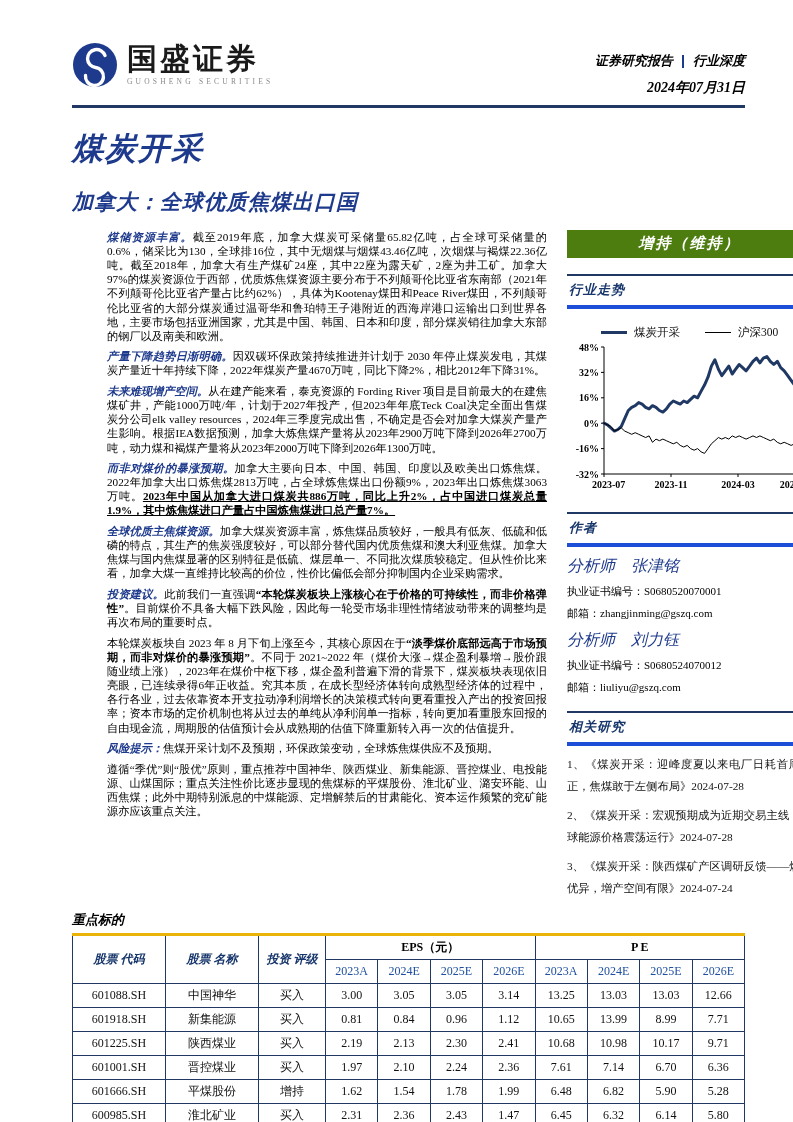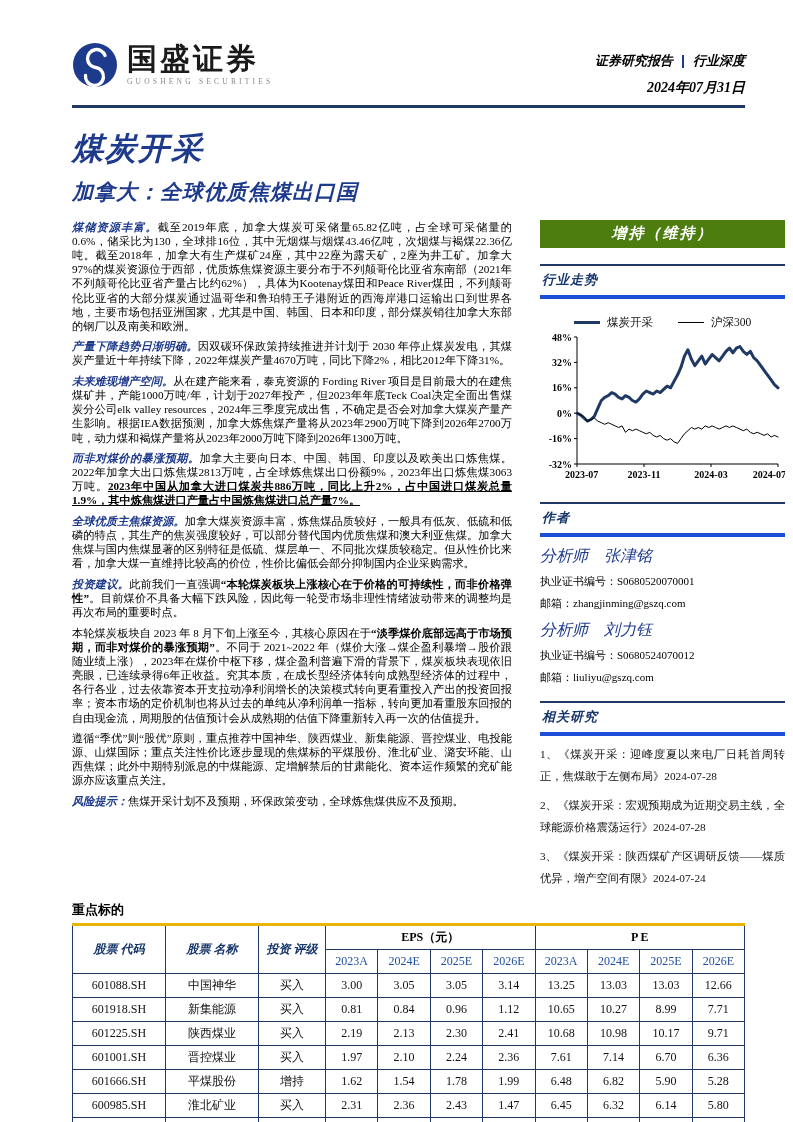--- a/index.html
+++ b/index.html
@@ -15,23 +15,23 @@
   .logo { width:46px; height:46px; flex:0 0 auto; }
   .brand-cn { font-size:30px; font-weight:bold; letter-spacing:3px; color:#1a1a1a; line-height:1; }
   .brand-en { font-size:7.5px; color:#8a8a8a; letter-spacing:3.2px; margin-top:3px; }
   .hdr-right { text-align:right; color:#000000; font-style:italic; padding-top:10px; }
   .hdr-type { font-size:13px; font-weight:bold; display:flex; align-items:center; justify-content:flex-end; gap:9px; }
   .hdr-div { display:inline-block; width:2px; height:13px; background:#1e3a8c; }
   .hdr-date { font-size:14px; margin-top:9px; font-weight:bold; }
   .rule { height:3px; background:#1f3864; margin-top:8px; }
   
   h1.title { margin:20px 0 0 0; font-size:31px; font-weight:bold; font-style:italic; color:#1e3a8c; letter-spacing:2px; }
-  h2.subtitle { margin:8px 0 14px 0; font-size:21px; font-weight:bold; font-style:italic; color:#1e3a8c; letter-spacing:1px; }
-  
-  .cols { display:flex; gap:28px; }
+  h2.subtitle { margin:18px 0 14px 0; font-size:21px; font-weight:bold; font-style:italic; color:#1e3a8c; letter-spacing:1px; }
+  
+  .cols { display:flex; gap:20px;margin-left:35px; }
   .leftcol { width:440px; flex:0 0 auto; font-size:11.2px; line-height:1.26; text-align:justify; color:#000; }
   .leftcol p { margin:0 0 6.5px 0; }
   .s-lead { color:#1e3a8c; font-weight:bold; font-style:italic; }
   .s-n {}
   .s-b { font-weight:bold; }
   .s-bu { font-weight:bold; text-decoration:underline; }
   .rightcol { width:245px; flex:0 0 auto; font-size:11px; }
   .badge { background:#4d7c0f; color:#fff; text-align:center; font-weight:bold; font-style:italic;
            font-size:15px; letter-spacing:2px; padding:4px 0 5px; }
   .sec-title { border-top:2px solid #1f3864; border-bottom:4px solid #1d4ed8; color:#17366b;
@@ -42,21 +42,21 @@
   .legend .lg2 { margin-left:18px; }
   .sw { display:inline-block; width:26px; background:#1f3864; }
   .sw-coal { height:3px; } .sw-hs { height:1px; background:#000; }
   .chart-wrap { margin-top:2px; }
   
   .an-role { color:#1e3a8c; font-weight:normal; font-style:italic; font-size:16px; margin-top:9px; }
   .an-det { font-size:11px; color:#000; margin-top:7px; }
   
   .rel-item { font-size:11.3px; line-height:1.95; margin-top:7px; text-align:justify; }
   
-  .tbl-title { font-size:13px; font-weight:bold; color:#000; margin:12px 0 4px 0; }
+  .tbl-title { font-size:13px; font-weight:bold; font-style:italic; color:#000; margin:12px 0 4px 0; }
   table.stk { width:100%; border-collapse:collapse; table-layout:fixed; }
   table.stk th, table.stk td { border:1px solid #1f3864; text-align:center; padding:2px 2px; font-size:12px; height:19px; }
   table.stk thead tr:first-child th { border-top:3px solid #eab308; }
   th.grp { font-size:13px; font-weight:bold; color:#000; }
   th.stub { font-size:12.5px; font-weight:bold; font-style:italic; color:#17366b; }
   th.yr { color:#1e4fa0; font-weight:normal; font-size:12px; }
   td.code { text-align:left; padding-left:7px; }
 </style>
 </head>
 <body>
@@ -90,22 +90,22 @@
 
   <div class="cols">
     <div class="leftcol">
         <p><span class="s-lead">煤储资源丰富。</span><span class="s-n">截至2019年底，加拿大煤炭可采储量65.82亿吨，占全球可采储量的0.6%，储采比为130，全球排16位，其中无烟煤与烟煤43.46亿吨，次烟煤与褐煤22.36亿吨。截至2018年，加拿大有生产煤矿24座，其中22座为露天矿，2座为井工矿。加拿大97%的煤炭资源位于西部，优质炼焦煤资源主要分布于不列颠哥伦比亚省东南部（2021年不列颠哥伦比亚省产量占比约62%），具体为Kootenay煤田和Peace River煤田，不列颠哥伦比亚省的大部分煤炭通过温哥华和鲁珀特王子港附近的西海岸港口运输出口到世界各地，主要市场包括亚洲国家，尤其是中国、韩国、日本和印度，部分煤炭销往加拿大东部的钢厂以及南美和欧洲。</span></p>
         <p><span class="s-lead">产量下降趋势日渐明确。</span><span class="s-n">因双碳环保政策持续推进并计划于 2030 年停止煤炭发电，其煤炭产量近十年持续下降，2022年煤炭产量4670万吨，同比下降2%，相比2012年下降31%。</span></p>
         <p><span class="s-lead">未来难现增产空间。</span><span class="s-n">从在建产能来看，泰克资源的 Fording River 项目是目前最大的在建焦煤矿井，产能1000万吨/年，计划于2027年投产，但2023年年底Teck Coal决定全面出售煤炭分公司elk valley resources，2024年三季度完成出售，不确定是否会对加拿大煤炭产量产生影响。根据IEA数据预测，加拿大炼焦煤产量将从2023年2900万吨下降到2026年2700万吨，动力煤和褐煤产量将从2023年2000万吨下降到2026年1300万吨。</span></p>
         <p><span class="s-lead">而非对煤价的暴涨预期。</span><span class="s-n">加拿大主要向日本、中国、韩国、印度以及欧美出口炼焦煤。2022年加拿大出口炼焦煤2813万吨，占全球炼焦煤出口份额9%，2023年出口炼焦煤3063万吨。</span><span class="s-bu">2023年中国从加拿大进口煤炭共886万吨，同比上升2%，占中国进口煤炭总量1.9%，其中炼焦煤进口产量占中国炼焦煤进口总产量7%。</span></p>
         <p><span class="s-lead">全球优质主焦煤资源。</span><span class="s-n">加拿大煤炭资源丰富，炼焦煤品质较好，一般具有低灰、低硫和低磷的特点，其生产的焦炭强度较好，可以部分替代国内优质焦煤和澳大利亚焦煤。加拿大焦煤与国内焦煤显著的区别特征是低硫、煤层单一、不同批次煤质较稳定。但从性价比来看，加拿大煤一直维持比较高的价位，性价比偏低会部分抑制国内企业采购需求。</span></p>
         <p><span class="s-lead">投资建议。</span><span class="s-n">此前我们一直强调</span><span class="s-b">“本轮煤炭板块上涨核心在于价格的可持续性，而非价格弹性”</span><span class="s-n">。目前煤价不具备大幅下跌风险，因此每一轮受市场非理性情绪波动带来的调整均是再次布局的重要时点。</span></p>
         <p><span class="s-n">本轮煤炭板块自 2023 年 8 月下旬上涨至今，其核心原因在于</span><span class="s-b">“淡季煤价底部远高于市场预期，而非对煤价的暴涨预期”</span><span class="s-n">。不同于 2021~2022 年（煤价大涨→煤企盈利暴增→股价跟随业绩上涨），2023年在煤价中枢下移，煤企盈利普遍下滑的背景下，煤炭板块表现依旧亮眼，已连续录得6年正收益。究其本质，在成长型经济体转向成熟型经济体的过程中，各行各业，过去依靠资本开支拉动净利润增长的决策模式转向更看重投入产出的投资回报率；资本市场的定价机制也将从过去的单纯从净利润单一指标，转向更加看重股东回报的自由现金流，周期股的估值预计会从成熟期的估值下降重新转入再一次的估值提升。</span></p>
+        <p><span class="s-lead">风险提示：</span><span class="s-n">焦煤开采计划不及预期，环保政策变动，全球炼焦煤供应不及预期。</span></p>
         <p><span class="s-n">遵循“季优”则“股优”原则，重点推荐中国神华、陕西煤业、新集能源、晋控煤业、电投能源、山煤国际；重点关注性价比逐步显现的焦煤标的平煤股份、淮北矿业、潞安环能、山西焦煤；此外中期特别派息的中煤能源、定增解禁后的甘肃能化、资本运作频繁的兖矿能源亦应该重点关注。</span></p>
-        <p><span class="s-lead">风险提示：</span><span class="s-n">焦煤开采计划不及预期，环保政策变动，全球炼焦煤供应不及预期。</span></p>
       </div>
 
     <aside class="rightcol">
       <div class="badge">增持（维持）</div>
 
       <div class="sec-title mt">行业走势</div>
       <div class="legend">
         <span class="sw sw-coal" style="background: rgb(31, 56, 100);"></span>
         <span>煤炭开采</span>
         <span class="sw sw-hs lg2" style="background: rgb(0, 0, 0);"></span>
@@ -196,21 +196,21 @@
         </tr>
         <tr>
           <td class="code">601918.SH</td>
           <td>新集能源</td>
           <td>买入</td>
           <td>0.81</td>
           <td>0.84</td>
           <td>0.96</td>
           <td>1.12</td>
           <td>10.65</td>
-          <td>10.27</td>
+          <td>13.99</td>
           <td>8.99</td>
           <td>7.71</td>
         </tr>
         <tr>
           <td class="code">601225.SH</td>
           <td>陕西煤业</td>
           <td>买入</td>
           <td>2.19</td>
           <td>2.13</td>
           <td>2.30</td>

